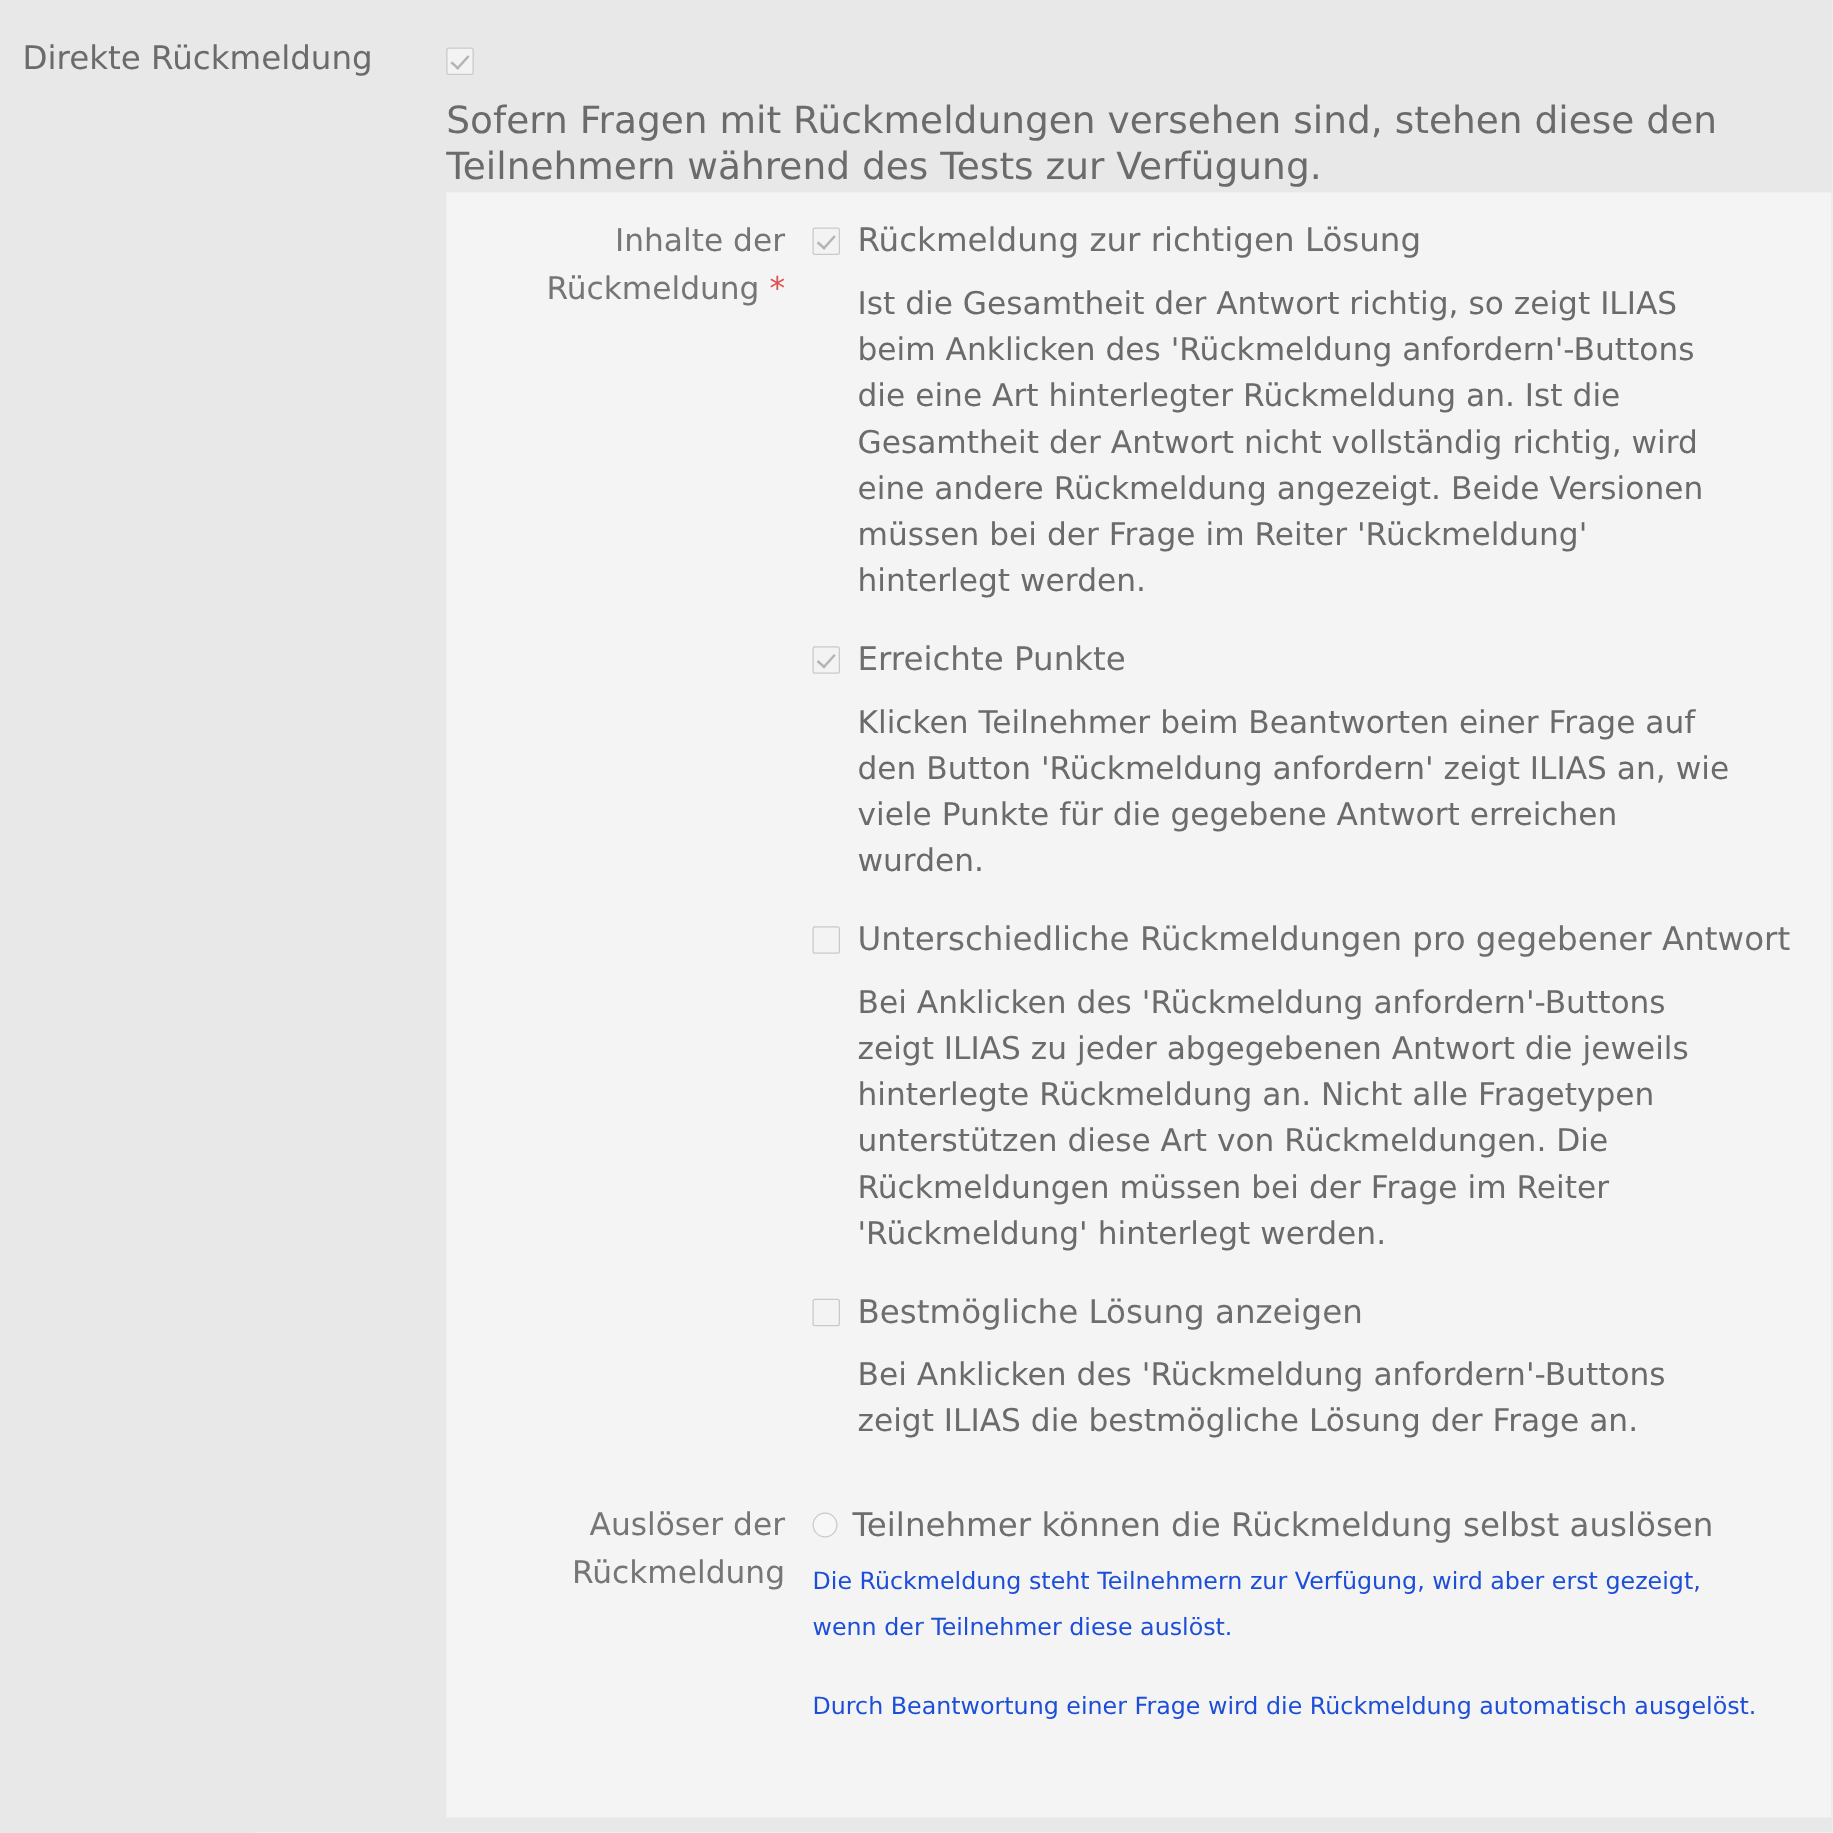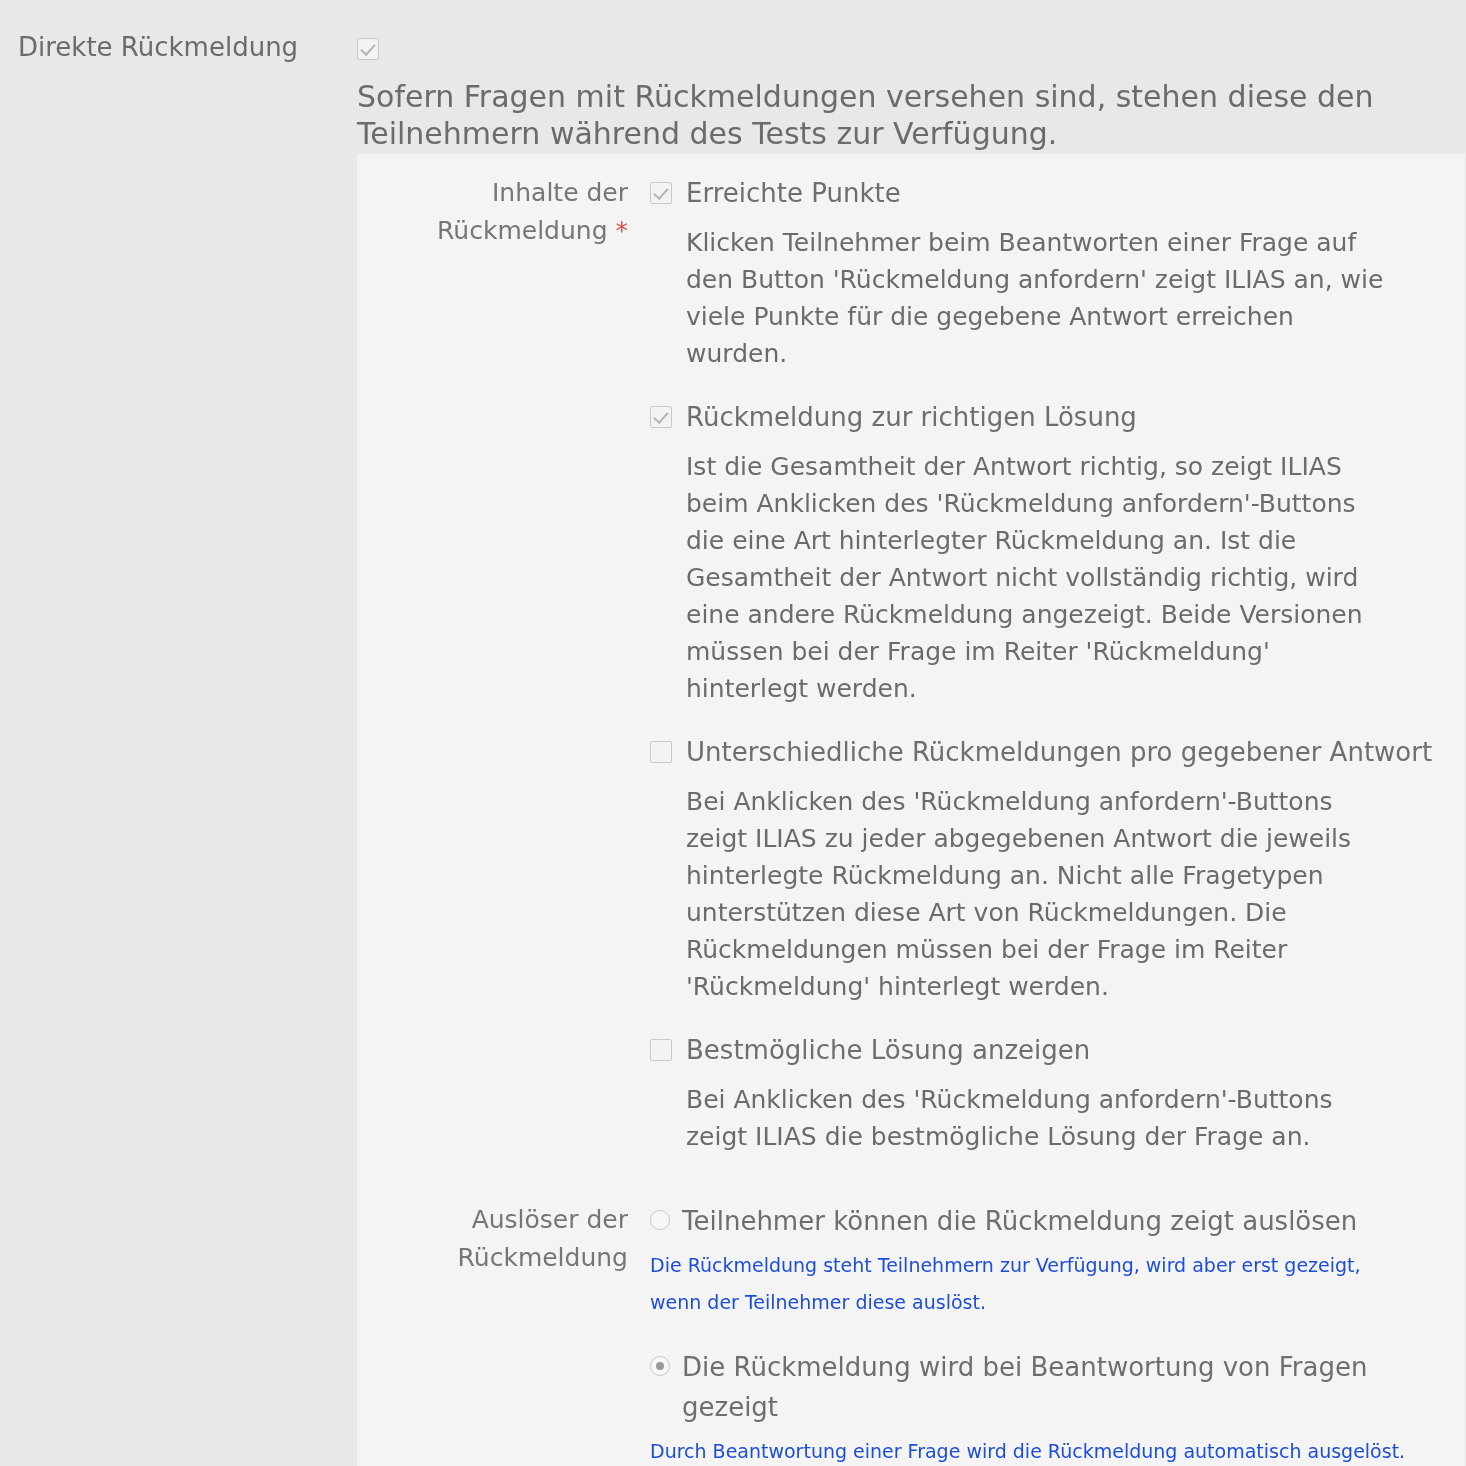--- a/index.html
+++ b/index.html
@@ -207,31 +207,31 @@
     <div class="sub-row">
       <div class="sub-label">
         <span>Inhalte der Rückmeldung</span>
         <span class="req">*</span>
       </div>
       <div class="sub-fields">
 
         <div class="opt">
           <div class="opt-head">
             <span class="cb checked"></span>
+            <span class="opt-title">Rückmeldung zur richtigen Lösung</span>
+          </div>
+          <div class="opt-desc">Ist die Gesamtheit der Antwort richtig, so zeigt ILIAS beim Anklicken des 'Rückmeldung anfordern'-Buttons die eine Art hinterlegter Rückmeldung an. Ist die Gesamtheit der Antwort nicht vollständig richtig, wird eine andere Rückmeldung angezeigt. Beide Versionen müssen bei der Frage im Reiter 'Rückmeldung' hinterlegt werden.</div>
+        </div>
+
+        <div class="opt">
+          <div class="opt-head">
+            <span class="cb checked"></span>
             <span class="opt-title">Erreichte Punkte</span>
           </div>
           <div class="opt-desc">Klicken Teilnehmer beim Beantworten einer Frage auf den Button 'Rückmeldung anfordern' zeigt ILIAS an, wie viele Punkte für die gegebene Antwort erreichen wurden.</div>
-        </div>
-
-        <div class="opt">
-          <div class="opt-head">
-            <span class="cb checked"></span>
-            <span class="opt-title">Rückmeldung zur richtigen Lösung</span>
-          </div>
-          <div class="opt-desc">Ist die Gesamtheit der Antwort richtig, so zeigt ILIAS beim Anklicken des 'Rückmeldung anfordern'-Buttons die eine Art hinterlegter Rückmeldung an. Ist die Gesamtheit der Antwort nicht vollständig richtig, wird eine andere Rückmeldung angezeigt. Beide Versionen müssen bei der Frage im Reiter 'Rückmeldung' hinterlegt werden.</div>
         </div>
 
         <div class="opt">
           <div class="opt-head">
             <span class="cb"></span>
             <span class="opt-title">Unterschiedliche Rückmeldungen pro gegebener Antwort</span>
           </div>
           <div class="opt-desc">Bei Anklicken des 'Rückmeldung anfordern'-Buttons zeigt ILIAS zu jeder abgegebenen Antwort die jeweils hinterlegte Rückmeldung an. Nicht alle Fragetypen unterstützen diese Art von Rückmeldungen. Die Rückmeldungen müssen bei der Frage im Reiter 'Rückmeldung' hinterlegt werden.</div>
         </div>
 
@@ -246,30 +246,26 @@
       </div>
     </div>
 
     <div class="sub-row">
       <div class="sub-label">Auslöser der Rückmeldung</div>
       <div class="sub-fields">
 
         <div class="radio-opt">
           <div class="radio-head">
             <span class="radio"></span>
-            <span class="radio-title">Teilnehmer können die Rückmeldung zeigt auslösen</span>
+            <span class="radio-title">Teilnehmer können die Rückmeldung selbst auslösen</span>
           </div>
           <div class="radio-desc">Die Rückmeldung steht Teilnehmern zur Verfügung, wird aber erst gezeigt, wenn der Teilnehmer diese auslöst.</div>
         </div>
 
         <div class="radio-opt">
-          <div class="radio-head">
-            <span class="radio selected"></span>
-            <span class="radio-title">Die Rückmeldung wird bei Beantwortung von Fragen gezeigt</span>
-          </div>
           <div class="radio-desc">Durch Beantwortung einer Frage wird die Rückmeldung automatisch ausgelöst.</div>
         </div>
 
       </div>
     </div>
 
   </div>
 </div>
 
 </body></html>

